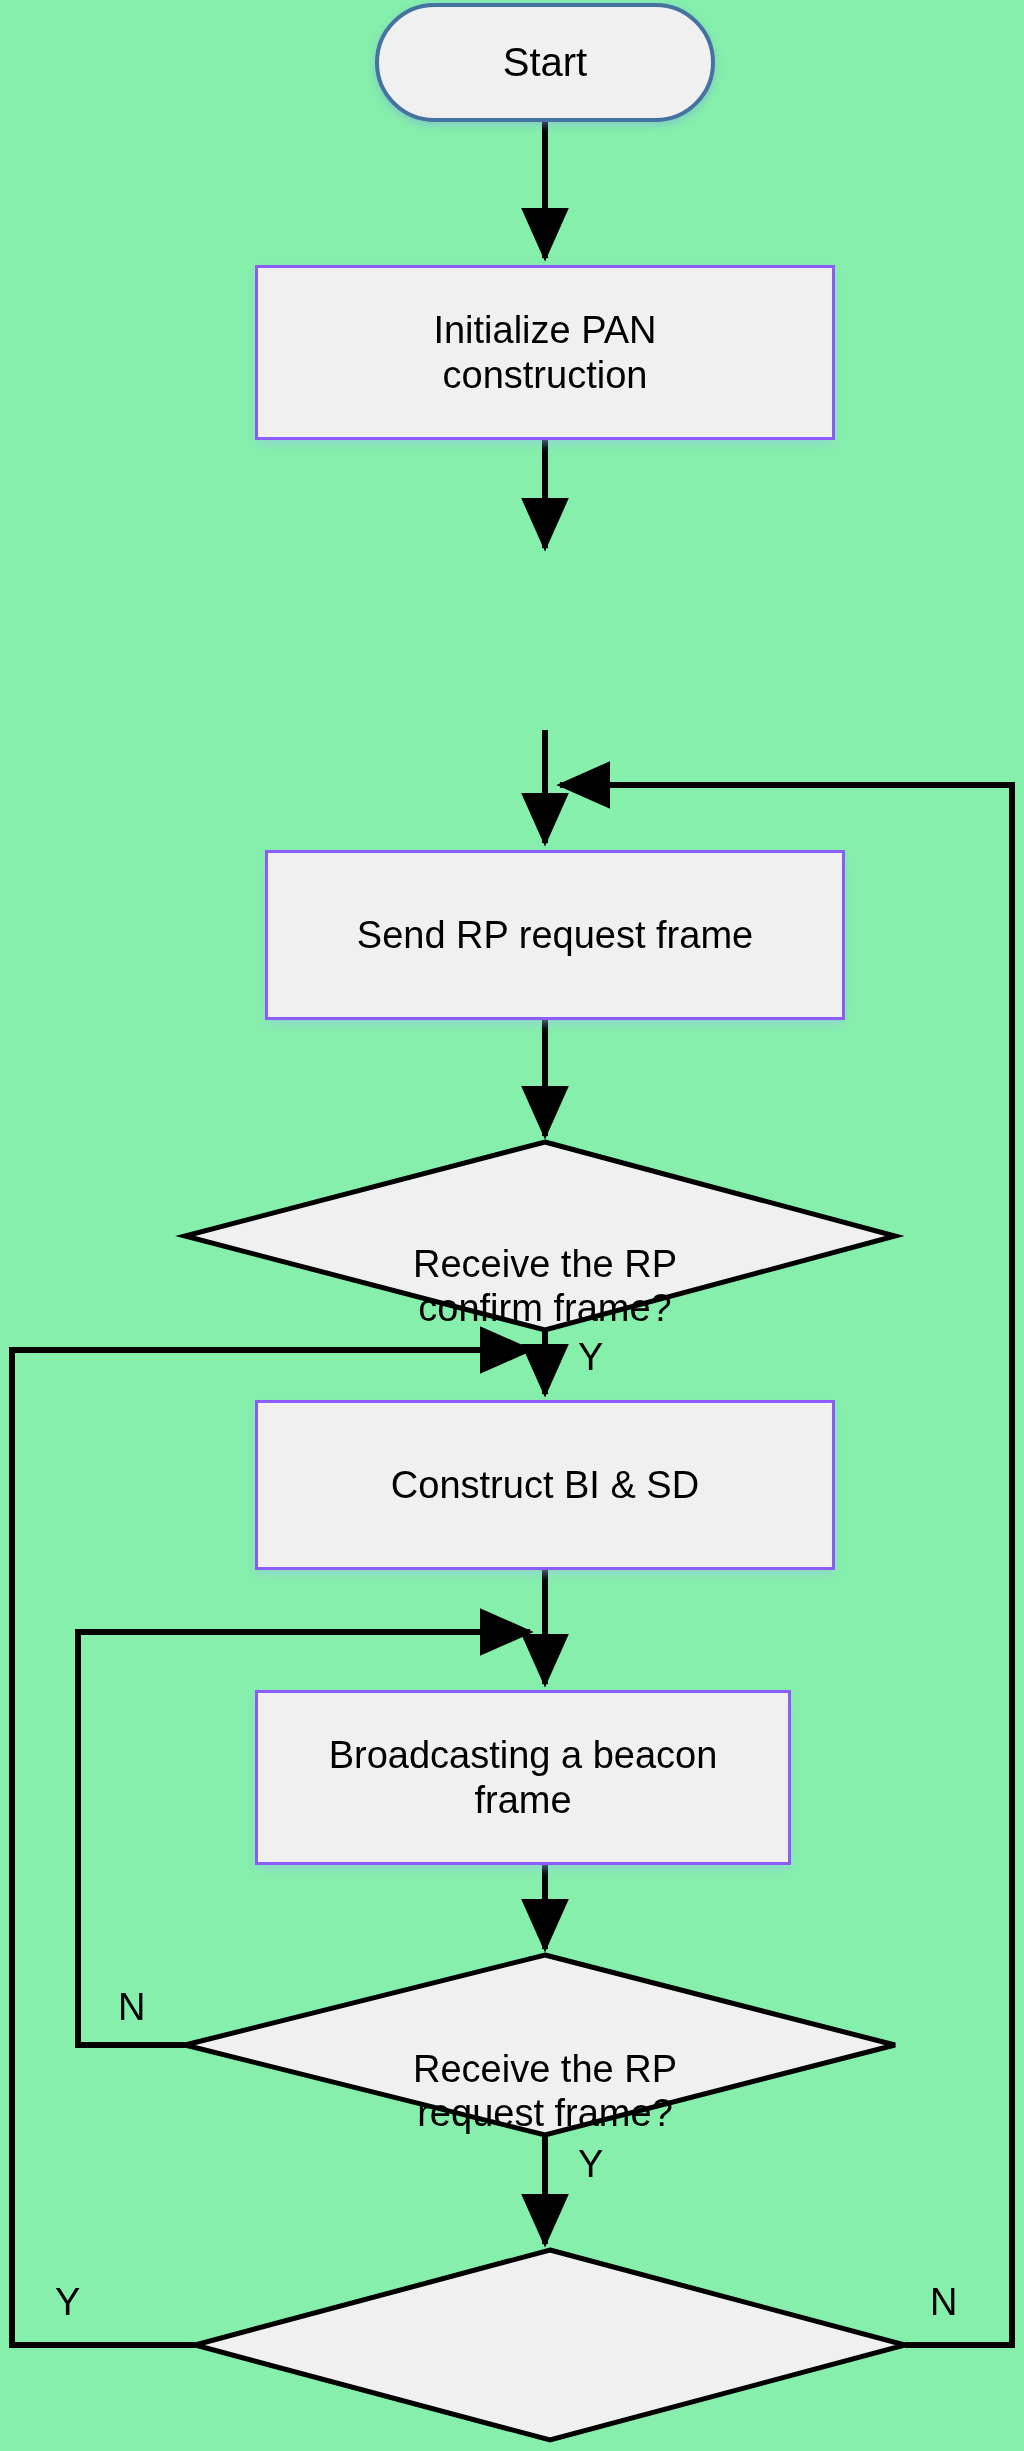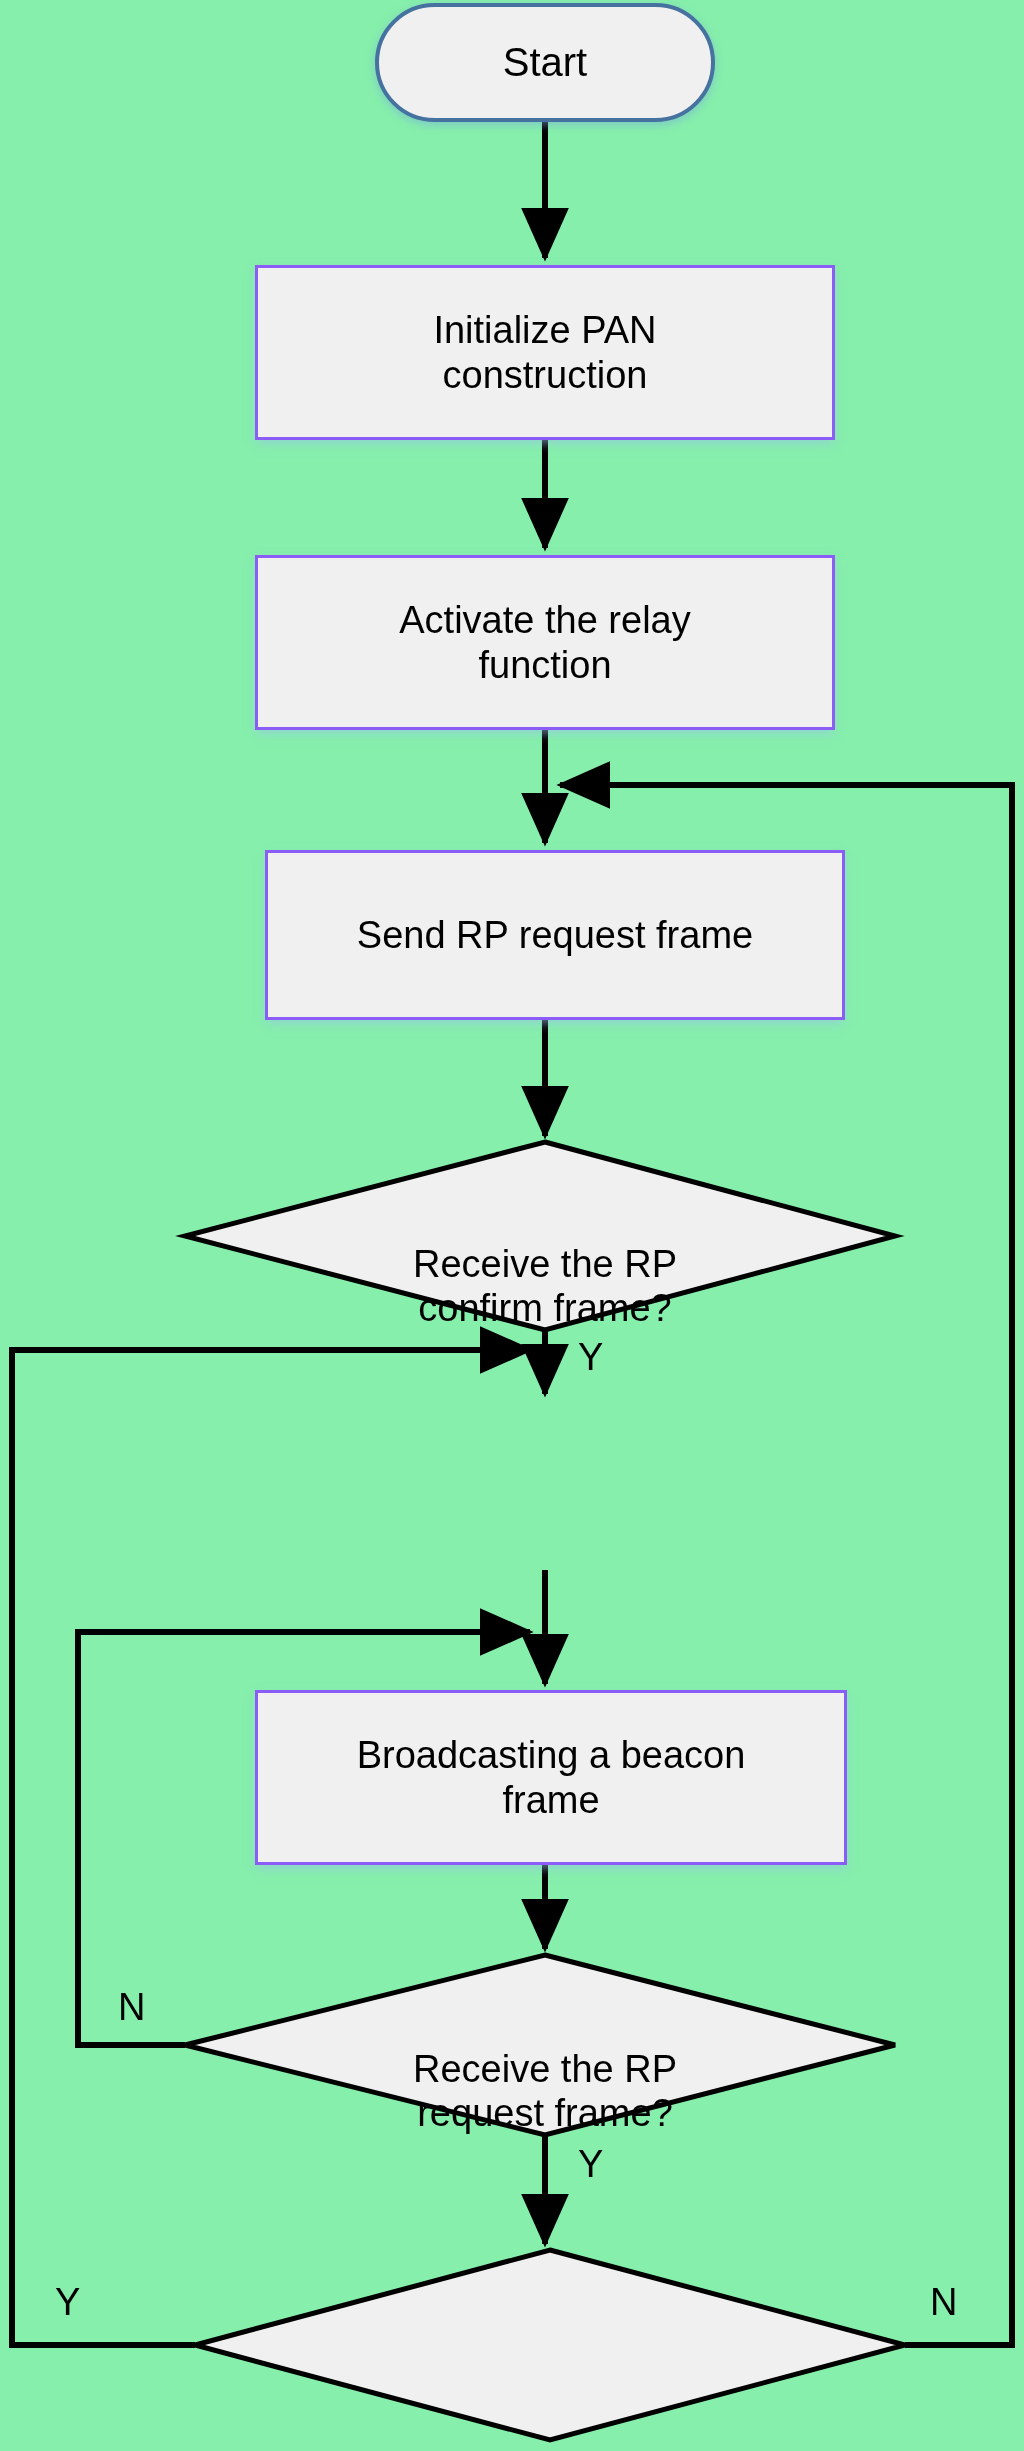--- a/index.html
+++ b/index.html
@@ -72,36 +72,35 @@
 
   <div class="node terminator" style="left:375px;top:3px;width:340px;height:119px;">
     <span class="txt">Start</span>
   </div>
 
   <div class="node process" style="left:255px;top:265px;width:580px;height:175px;">
     <span class="txt" style="white-space:pre-line;">Initialize PAN
 construction</span>
   </div>
 
-  <div class="node process" style="left:255px;top:555px;width:580px;height:175px;">
-    <span class="txt" style="white-space:pre-line;">Activate the relay
-function</span>
-  </div>
 
   <div class="node process" style="left:265px;top:850px;width:580px;height:170px;">
     <span class="txt" style="white-space:pre-line;">Send RP request frame</span>
   </div>
 
   <div class="decision-label" style="left:245px;top:1142px;width:600px;height:188px;">
     <span class="txt" style="white-space:pre-line;">Receive the RP
 confirm frame?</span>
   </div>
 
+  <div class="node process" style="left:255px;top:1400px;width:580px;height:170px;">
+    <span class="txt" style="white-space:pre-line;">Construct BI &amp; SD</span>
+  </div>
 
-  <div class="node process" style="left:255px;top:1690px;width:592px;height:175px;">
+  <div class="node process" style="left:255px;top:1690px;width:536px;height:175px;">
     <span class="txt" style="white-space:pre-line;">Broadcasting a beacon
 frame</span>
   </div>
 
   <div class="decision-label" style="left:245px;top:1955px;width:600px;height:180px;">
     <span class="txt" style="white-space:pre-line;">Receive the RP
 request frame?</span>
   </div>
 
 

